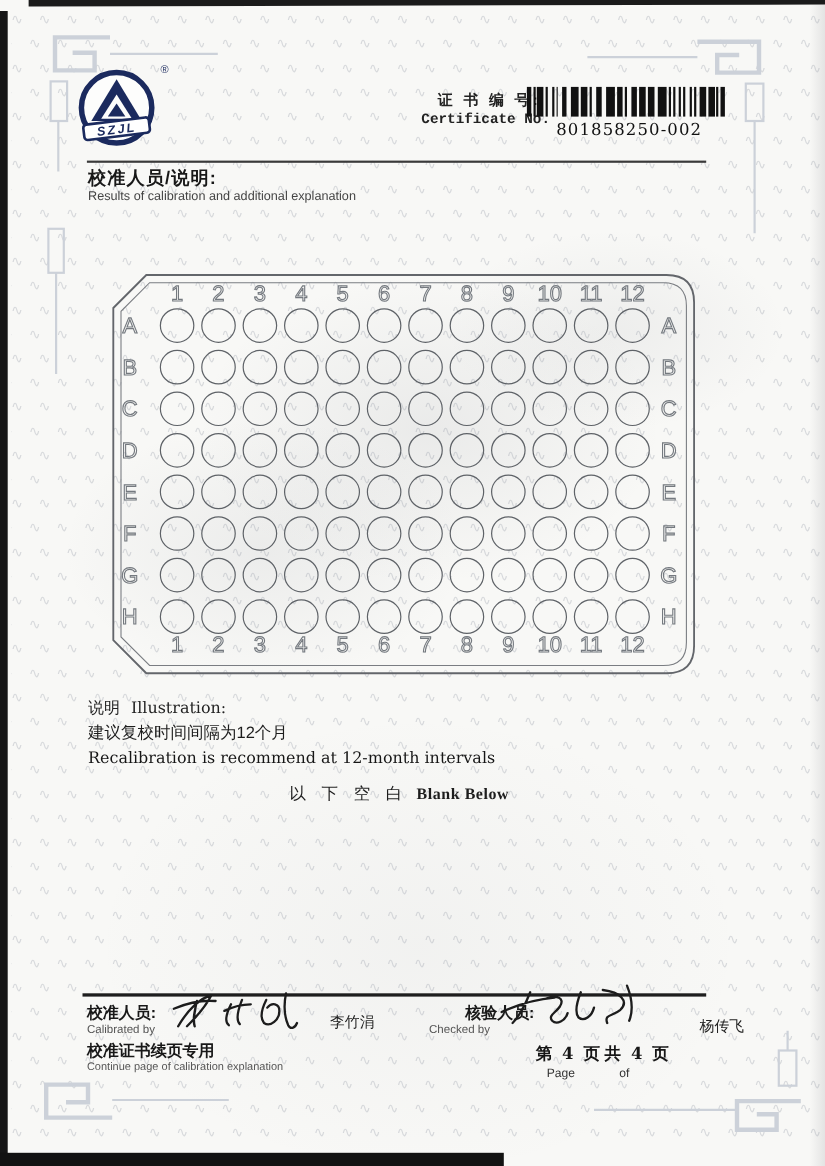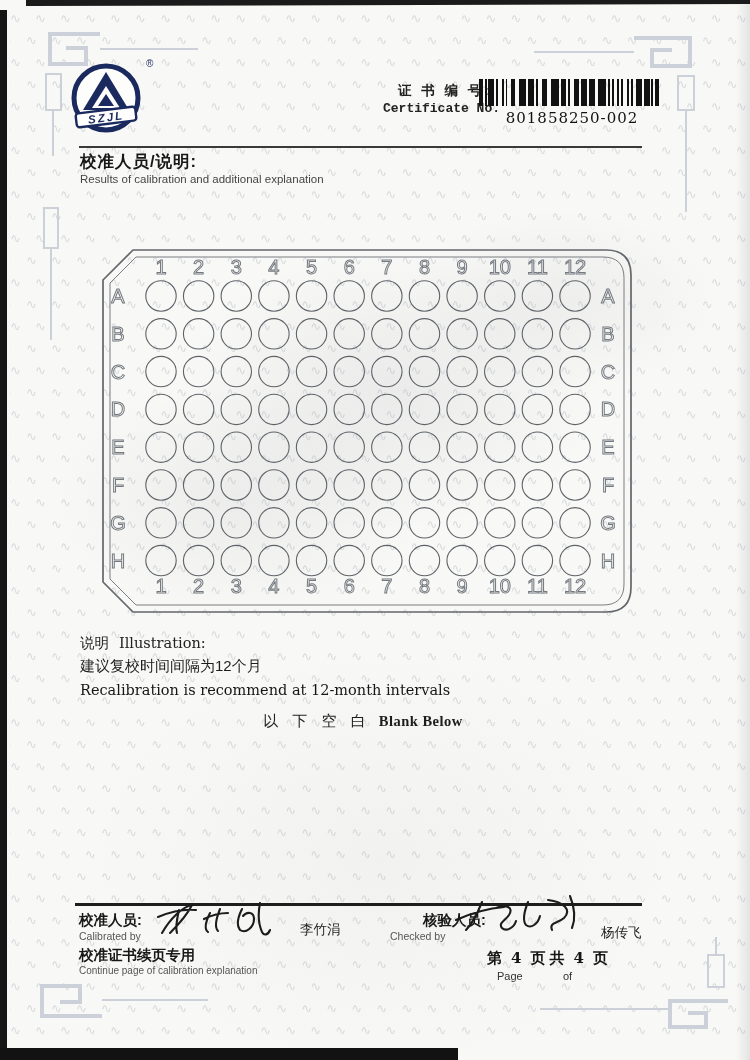--- a/index.html
+++ b/index.html
@@ -54,21 +54,21 @@
   .rule-2{left:75px;top:903px;width:567px;height:2.5px;background:#1e1e1e;}
   .lab-zh{font-size:14.5px;font-weight:bold;color:#181818;}
   .lab-en{font-size:10.5px;color:#555;}
   .calibrated-zh{left:79px;top:911px;}
   .calibrated-en{left:79px;top:930px;}
   .sig1{left:148px;top:895px;}
   .name1{left:300px;top:921px;font-size:13.5px;color:#222;}
   .checked-zh{left:377px;top:911px;margin-left:46px;}
   .checked-en{left:390px;top:930px;}
   .sig2{left:452px;top:892px;}
-  .name2{left:601px;top:924px;font-size:13.5px;color:#222;}
+  .name2{left:636px;top:924px;font-size:13.5px;color:#222;}
   .continue-zh{left:79px;top:946px;font-size:14.5px;font-weight:bold;color:#181818;}
   .continue-en{left:79px;top:965px;font-size:10px;color:#555;}
   .pageline{left:487px;top:949px;font-size:15px;font-weight:bold;color:#161616;}
   .pageline span{display:inline-block;}
   .pageline .num{margin:0 9px;font-family:"DejaVu Serif", serif;}
   .page-en{left:497px;top:970px;font-size:11px;color:#333;}
   .of-en{left:563px;top:970px;font-size:11px;color:#333;}
   .sig-path{stroke:#1c1c1c;stroke-width:2.1;fill:none;stroke-linecap:round;stroke-linejoin:round;}
   .reg-mark{left:146px;top:58px;font-size:10px;color:#1b2a5e;}
 </style>

